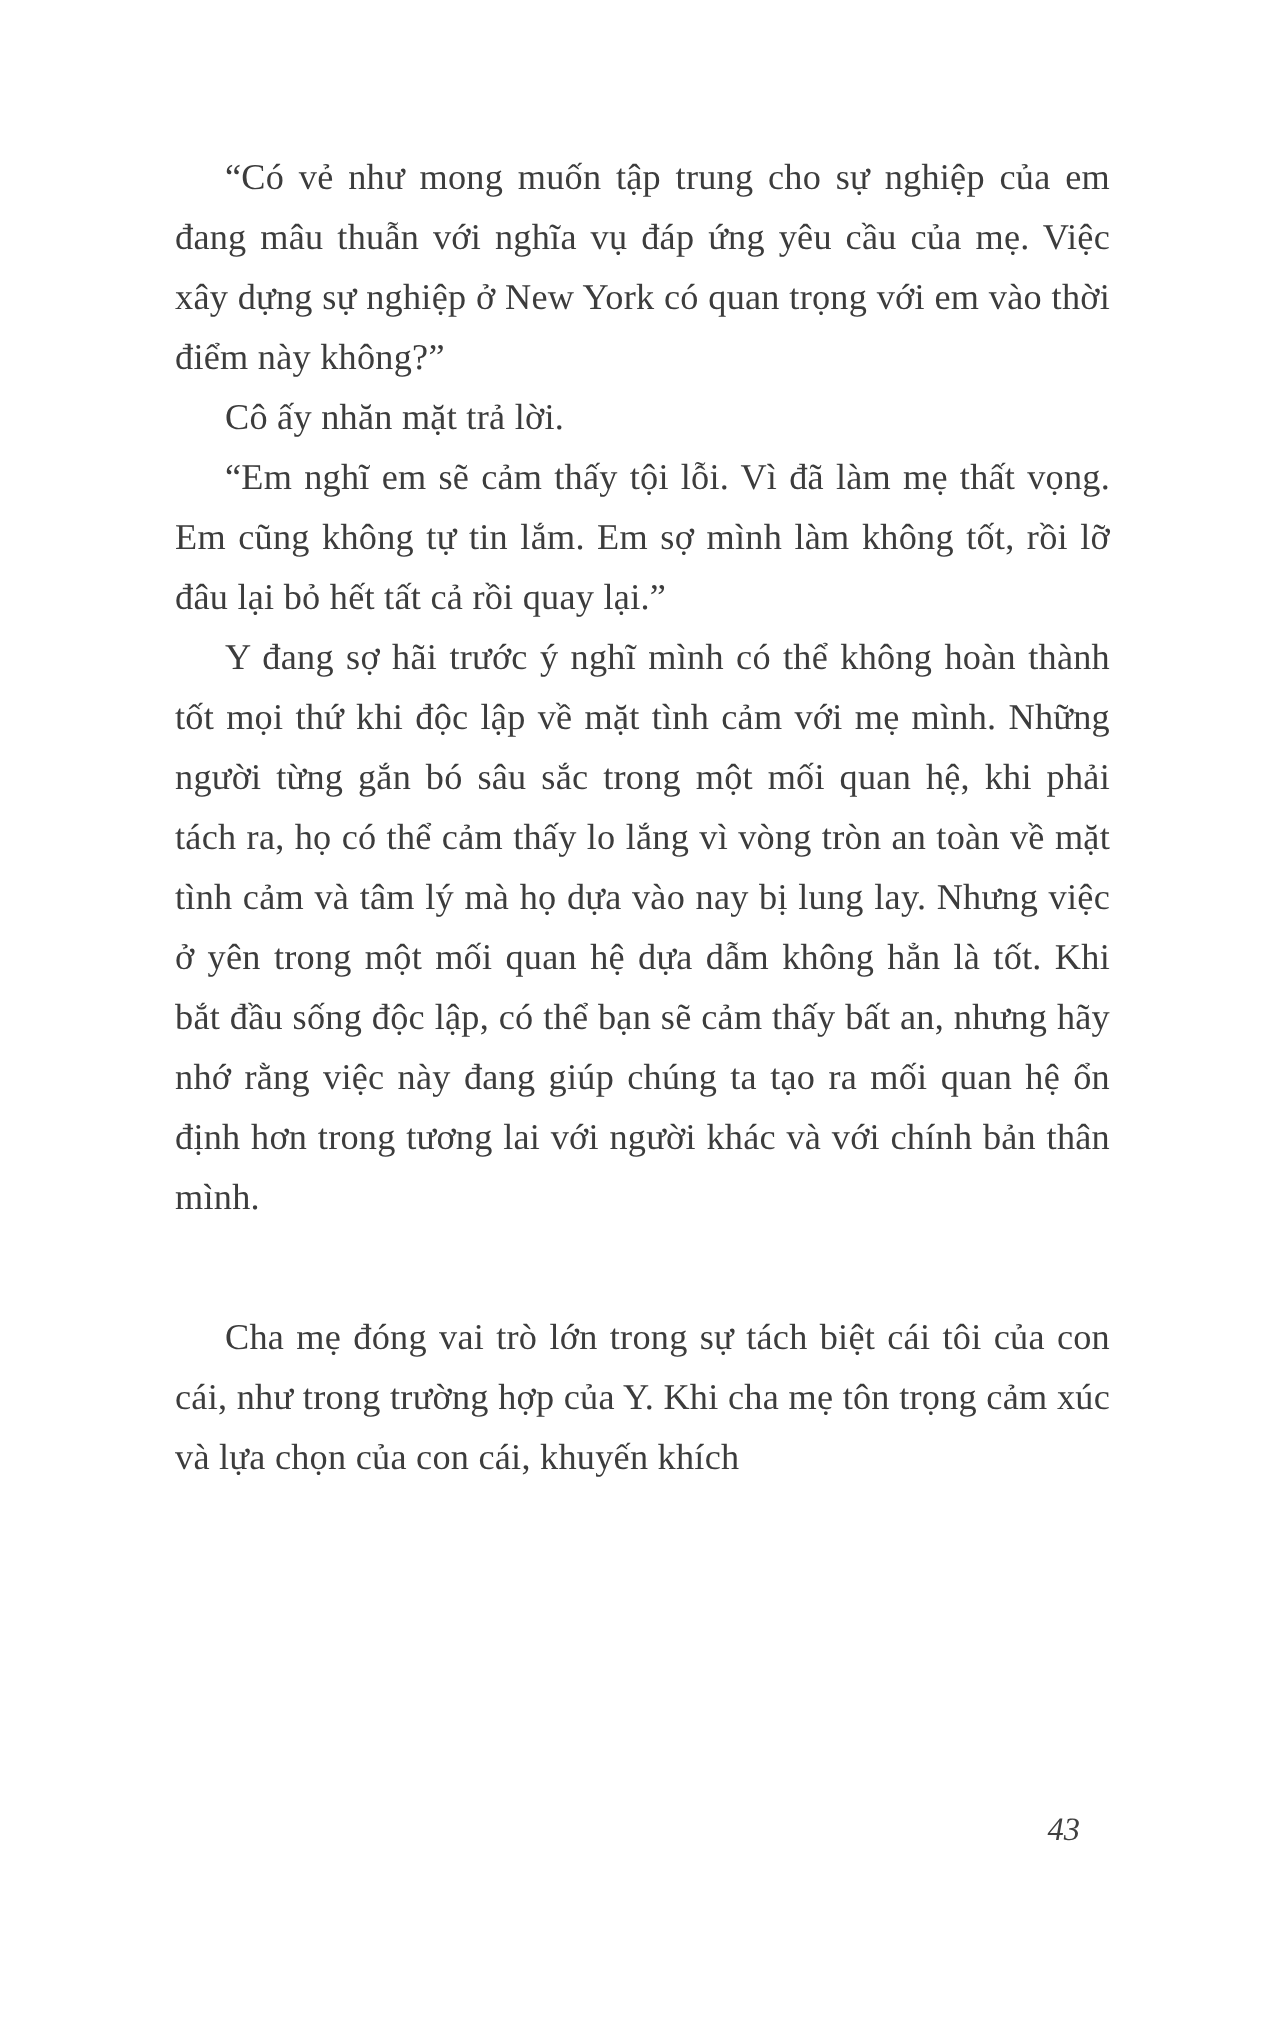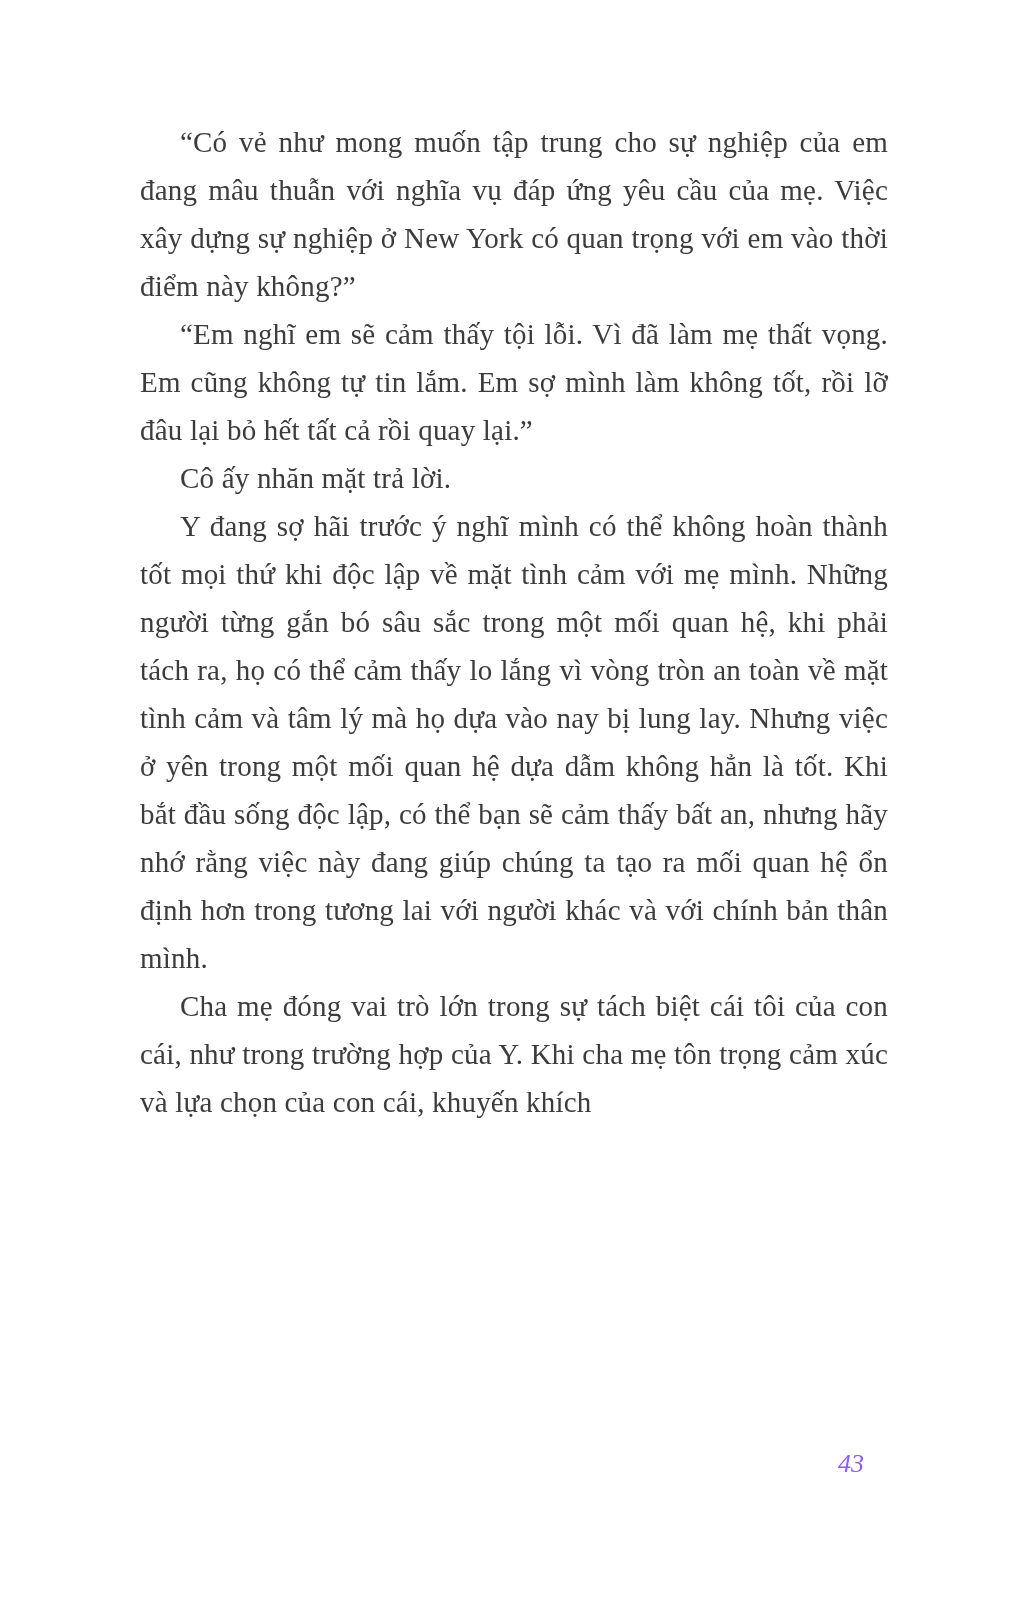--- a/index.html
+++ b/index.html
@@ -30,36 +30,37 @@
     line-height: 48px;
     text-align: justify;
     text-justify: inter-word;
     letter-spacing: 0.2px;
   }
   .para {
     margin: 0;
     text-indent: 40px;
   }
   .para.section-break {
+    margin-top: 64px;
   }
   .page-number {
     position: absolute;
     top: 1448px;
     right: 160px;
     font-size: 26px;
     line-height: 32px;
     font-style: italic;
-    color: #8b5cf6;
+    color: #404040;
   }
 </style>
 </head>
 <body>
 
 <div class="page">
   <div class="text-block">
     <p class="para">“Có vẻ như mong muốn tập trung cho sự nghiệp của em đang mâu thuẫn với nghĩa vụ đáp ứng yêu cầu của mẹ. Việc xây dựng sự nghiệp ở New York có quan trọng với em vào thời điểm này không?”</p>
+    <p class="para">Cô ấy nhăn mặt trả lời.</p>
     <p class="para">“Em nghĩ em sẽ cảm thấy tội lỗi. Vì đã làm mẹ thất vọng. Em cũng không tự tin lắm. Em sợ mình làm không tốt, rồi lỡ đâu lại bỏ hết tất cả rồi quay lại.”</p>
-    <p class="para">Cô ấy nhăn mặt trả lời.</p>
     <p class="para">Y đang sợ hãi trước ý nghĩ mình có thể không hoàn thành tốt mọi thứ khi độc lập về mặt tình cảm với mẹ mình. Những người từng gắn bó sâu sắc trong một mối quan hệ, khi phải tách ra, họ có thể cảm thấy lo lắng vì vòng tròn an toàn về mặt tình cảm và tâm lý mà họ dựa vào nay bị lung lay. Nhưng việc ở yên trong một mối quan hệ dựa dẫm không hẳn là tốt. Khi bắt đầu sống độc lập, có thể bạn sẽ cảm thấy bất an, nhưng hãy nhớ rằng việc này đang giúp chúng ta tạo ra mối quan hệ ổn định hơn trong tương lai với người khác và với chính bản thân mình.</p>
     <p class="para section-break">Cha mẹ đóng vai trò lớn trong sự tách biệt cái tôi của con cái, như trong trường hợp của Y. Khi cha mẹ tôn trọng cảm xúc và lựa chọn của con cái, khuyến khích</p>
   </div>
   <div class="page-number">43</div>
 </div>
 
 </body></html>

